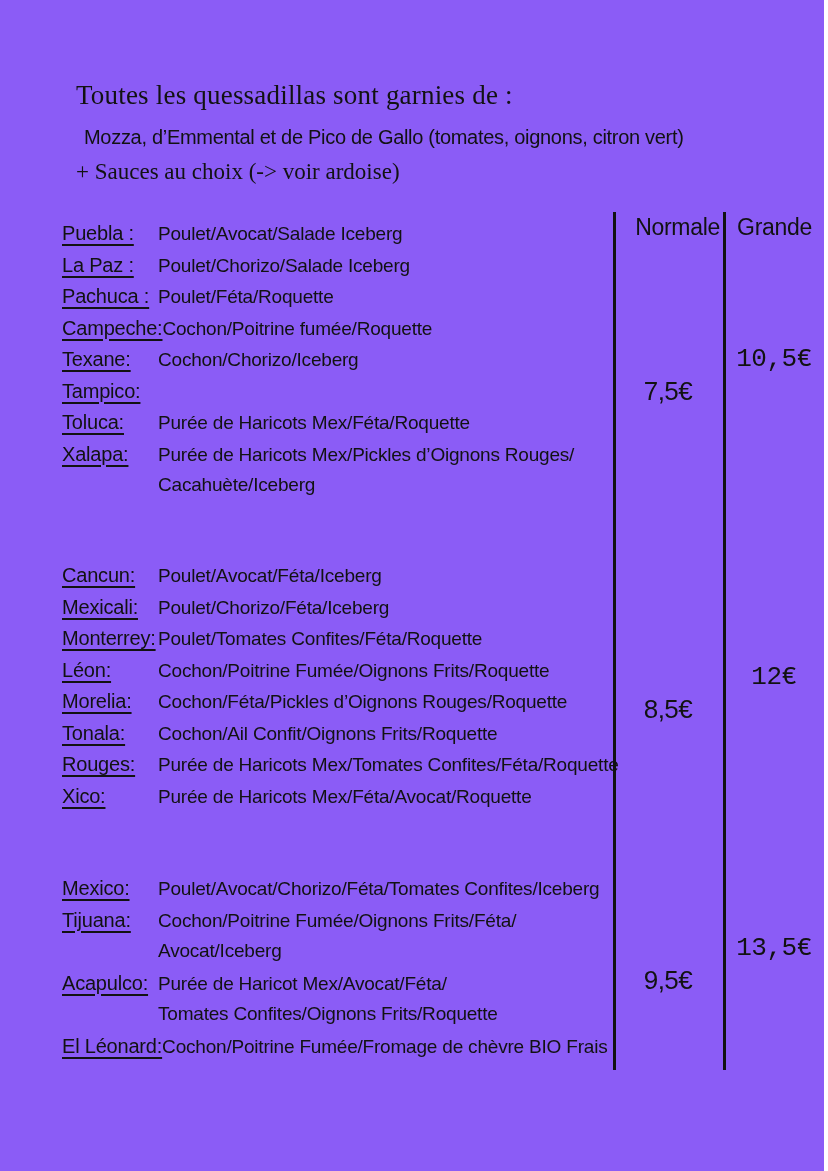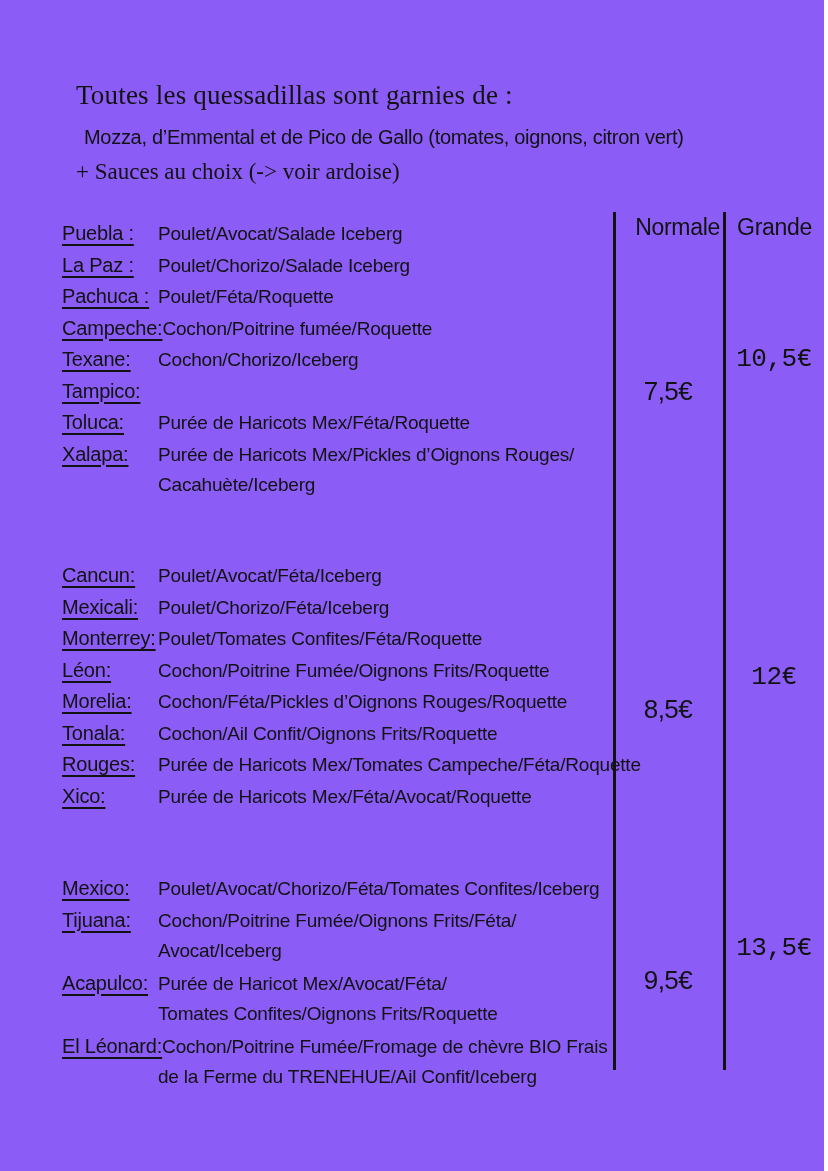--- a/index.html
+++ b/index.html
@@ -170,21 +170,21 @@
       <div class="menu-row">
         <span class="item-name">Morelia:</span>
         <span class="item-desc">Cochon/Féta/Pickles d’Oignons Rouges/Roquette</span>
       </div>
       <div class="menu-row">
         <span class="item-name">Tonala:</span>
         <span class="item-desc">Cochon/Ail Confit/Oignons Frits/Roquette</span>
       </div>
       <div class="menu-row">
         <span class="item-name">Rouges:</span>
-        <span class="item-desc">Purée de Haricots Mex/Tomates Campeche/Féta/Roquette</span>
+        <span class="item-desc">Purée de Haricots Mex/Tomates Confites/Féta/Roquette</span>
       </div>
       <div class="menu-row">
         <span class="item-name">Xico:</span>
         <span class="item-desc">Purée de Haricots Mex/Féta/Avocat/Roquette</span>
       </div>
     </div>
   <div class="menu-group" id="group-2">
       <div class="menu-row">
         <span class="item-name">Mexico:</span>
         <span class="item-desc">Poulet/Avocat/Chorizo/Féta/Tomates Confites/Iceberg</span>
@@ -202,24 +202,20 @@
         <span class="item-desc">Purée de Haricot Mex/Avocat/Féta/</span>
       </div>
       <div class="menu-row">
         <span class="item-name"></span>
         <span class="item-desc">Tomates Confites/Oignons Frits/Roquette</span>
       </div>
       <div class="menu-row">
         <span class="item-name">El Léonard:</span>
         <span class="item-desc">Cochon/Poitrine Fumée/Fromage de chèvre  BIO Frais</span>
       </div>
-      <div class="menu-row">
-        <span class="item-name"></span>
-        <span class="item-desc">de la Ferme du TRENEHUE/Ail Confit/Iceberg</span>
-      </div>
     </div>
 
   <div class="price price-normale price-row-0">7,5€</div>
   <div class="price price-grande price-row-0">10,5€</div>
 
   <div class="price price-normale price-row-1">8,5€</div>
   <div class="price price-grande price-row-1">12€</div>
 
   <div class="price price-normale price-row-2">9,5€</div>
   <div class="price price-grande price-row-2">13,5€</div>

